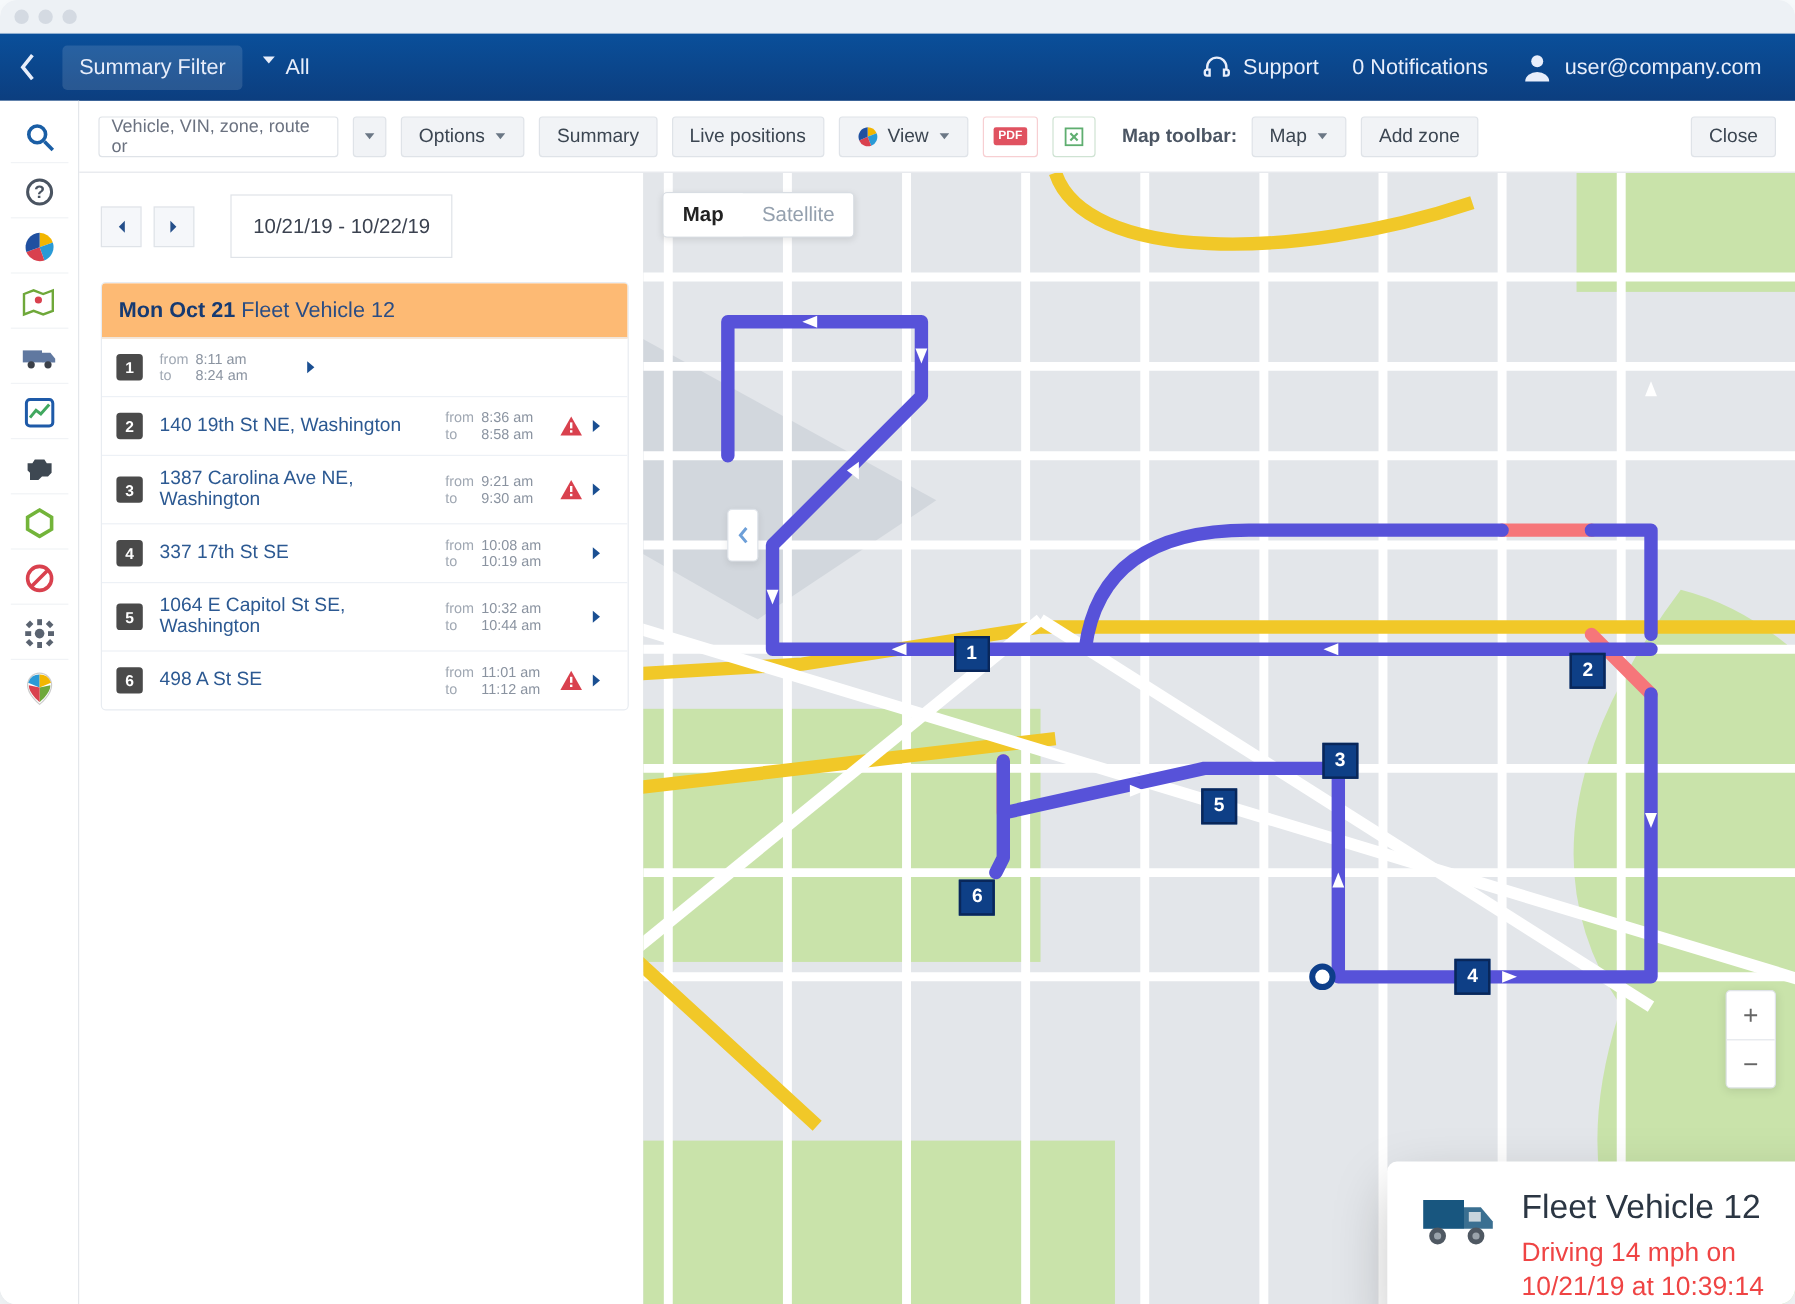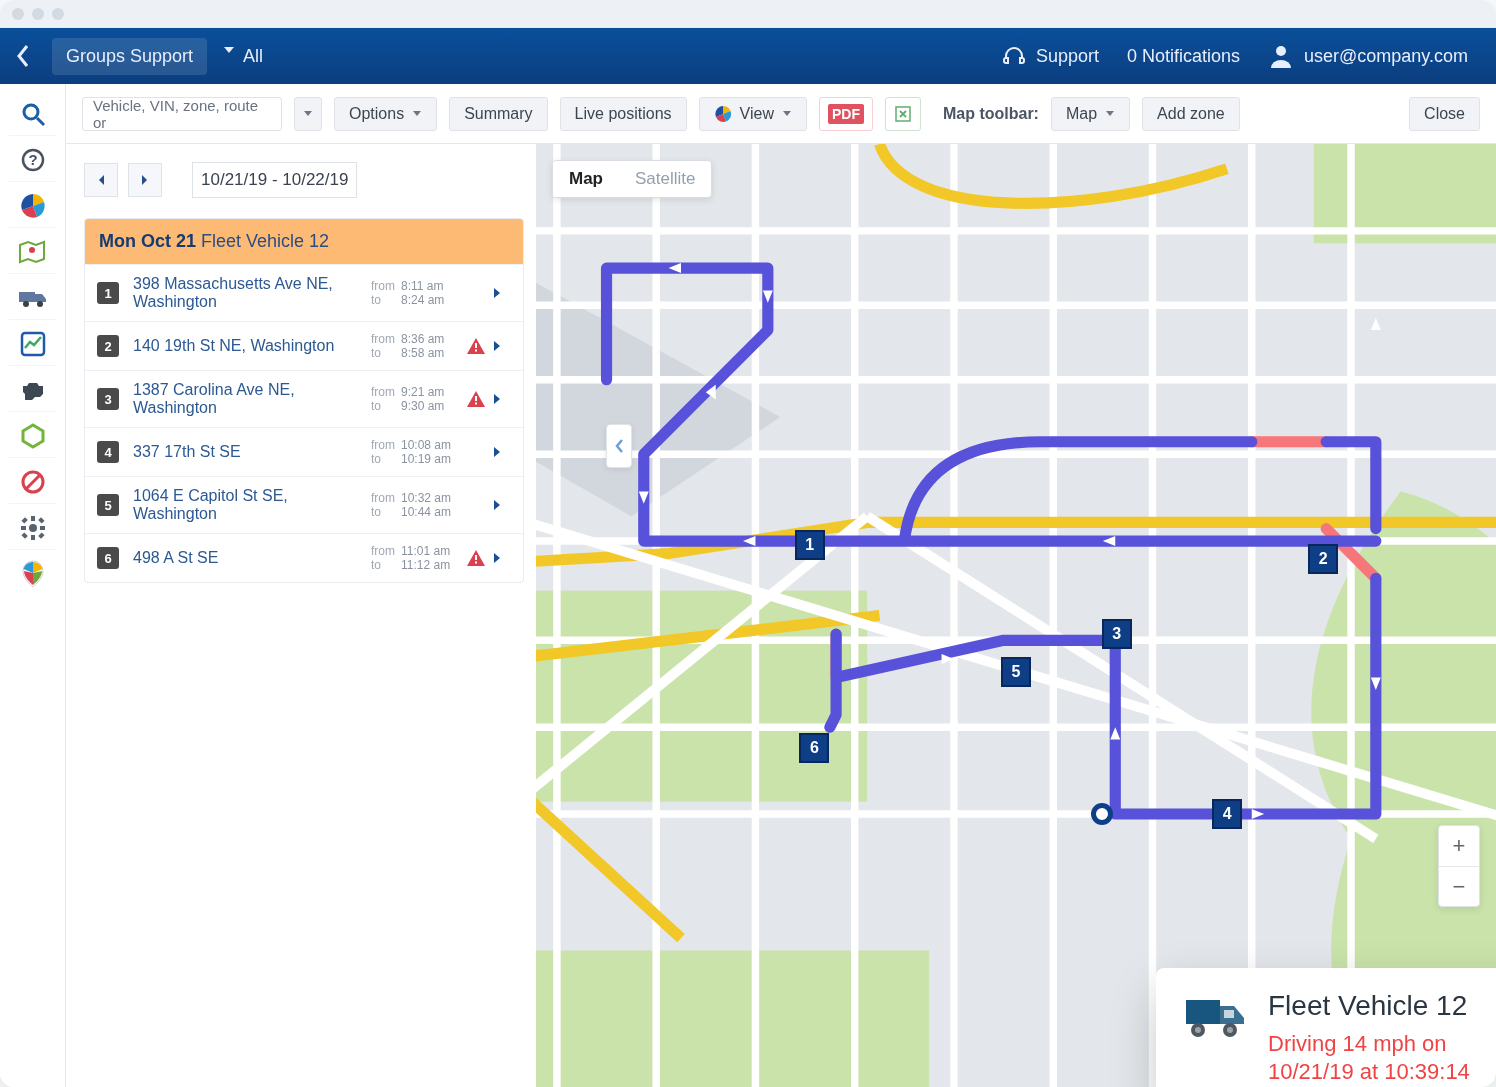--- a/index.html
+++ b/index.html
@@ -41,21 +41,21 @@
   .content{flex:1;display:flex;min-width:0;flex-direction:column}
   .toolbar{height:60px;border-bottom:1px solid var(--panel-border);display:flex;align-items:center;padding:0 16px;gap:12px;color:#4b5563}
   .inp{height:34px;border:1px solid var(--soft-border);border-radius:3px;background:#fff;padding:0 10px;font-size:15px;color:#6b7280;display:flex;align-items:center}
   .btn{height:34px;border:1px solid var(--soft-border);border-radius:3px;background:#f1f3f6;padding:0 14px;font-size:16px;color:#3c4652;display:flex;align-items:center;gap:8px;cursor:pointer}
   .btn.icon{padding:0 8px}
   .toolbar .sep{flex:1}
   .body{flex:1;display:flex;min-height:0;position:relative}
   .panel{width:470px;padding:18px 12px 16px 18px}
   .nav-row{display:flex;align-items:center;gap:10px;margin-bottom:20px}
   .navbtn{width:34px;height:34px;border:1px solid var(--soft-border);display:flex;align-items:center;justify-content:center;background:#f5f7fa;cursor:pointer}
-  .date-range{height:36px;border:1px solid var(--soft-border);padding:0 8px;display:flex;align-items:center;font-size:17px;color:#3b4250}
+  .date-range{height:53px;border:1px solid var(--soft-border);padding:0 18px;display:flex;align-items:center;font-size:17px;color:#3b4250}
   .trip{border:1px solid #e8ecf1;border-radius:4px;overflow:hidden}
   .trip-header{padding:12px 14px;font-size:18px;color:#2a4d84;background:#fdba74;border-bottom:1px solid #edf1f6}
   .trip-header b{color:#163a72}
   .stop{display:flex;align-items:center;padding:10px 10px 10px 12px;border-top:1px solid #edf1f6}
   .stop:first-of-type{border-top:none}
   .stop .idx{width:22px;height:22px;border-radius:3px;background:#4a4a4a;color:#fff;font-size:13px;font-weight:700;display:flex;align-items:center;justify-content:center;margin-right:14px}
   .stop .addr{flex:1;color:#2c5992;font-size:16px}
   .times{display:flex;flex-direction:column;font-size:12px;color:#8a93a0;margin-right:6px;min-width:88px}
   .times .row{display:flex;gap:0}
   .times .lbl{width:30px;color:#a0a8b3}
@@ -90,21 +90,21 @@
     <span class="dot"></span>
   </div>
 
   <div class="topbar">
     <div class="back">
       <svg width="16" height="24" viewBox="0 0 16 24">
           <path d="M12 2 L4 12 L12 22" fill="none" stroke="#e8eefb" stroke-width="3"></path>
         </svg>
     </div>
     <div class="filter">
-      <span>Groups Support</span>
+      <span>Summary Filter</span>
     </div>
     <div class="tb-ddl">
       <svg width="12" height="8" viewBox="0 0 12 8">
           <path d="M1 1 L6 7 L11 1 Z" fill="#e8eefb"></path>
         </svg>
       <span>All</span>
     </div>
     <div class="spacer"></div>
     <div class="tb-item">
       <svg width="24" height="24" viewBox="0 0 24 24">
@@ -238,21 +238,21 @@
               <path d="M9 9 L16.5 6 A8 8 0 0 1 12 16.5 Z" fill="#2a9ad6"></path>
               <path d="M9 9 L12 16.5 A8 8 0 0 1 2 12 Z" fill="#d9414e"></path>
               <path d="M9 9 L2 12 A8 8 0 0 1 9 1 Z" fill="#2050a0"></path>
             </svg>
           <span>View</span>
             <svg width="10" height="7" viewBox="0 0 10 7">
               <path d="M1 1 L5 6 L9 1 Z" fill="#6b7785"></path>
             </svg>
         </div>
         <div class="btn icon" style="background:#fff;border-color:#f7cfd2">
-            <span style="background:#e05260;color:#fff;font-size:14px;font-weight:700;padding:2px 4px;border-radius:2px">PDF</span>
+            <span style="background:#e05260;color:#fff;font-size:10px;font-weight:700;padding:2px 4px;border-radius:2px">PDF</span>
           </div>
         <div class="btn icon" style="background:#fff;border-color:#cfe3d3">
             <svg width="18" height="18" viewBox="0 0 18 18">
               <rect x="2" y="2" width="14" height="14" fill="none" stroke="#5fae70" stroke-width="1.5"></rect>
               <path d="M6 6 L12 12 M12 6 L6 12" stroke="#5fae70" stroke-width="1.8"></path>
             </svg>
           </div>
         <span style="font-weight:700;margin-left:10px">Map toolbar:</span>
         <div class="btn">
             <span>Map</span>
@@ -290,21 +290,20 @@
           </div>
 
           <div class="trip">
             <div class="trip-header">
               <b>Mon Oct 21</b>
               <span>Fleet Vehicle 12</span>
             </div>
             <div id="stop-list">
                 <div class="stop">
                   <div class="idx">1</div>
-                  <div class="addr">398 Massachusetts Ave NE, Washington</div>
                   <div class="times">
                     <div class="row">
                       <span class="lbl">from</span>
                       <span>8:11 am</span>
                     </div>
                     <div class="row">
                       <span class="lbl">to</span>
                       <span>8:24 am</span>
                     </div>
                   </div>

